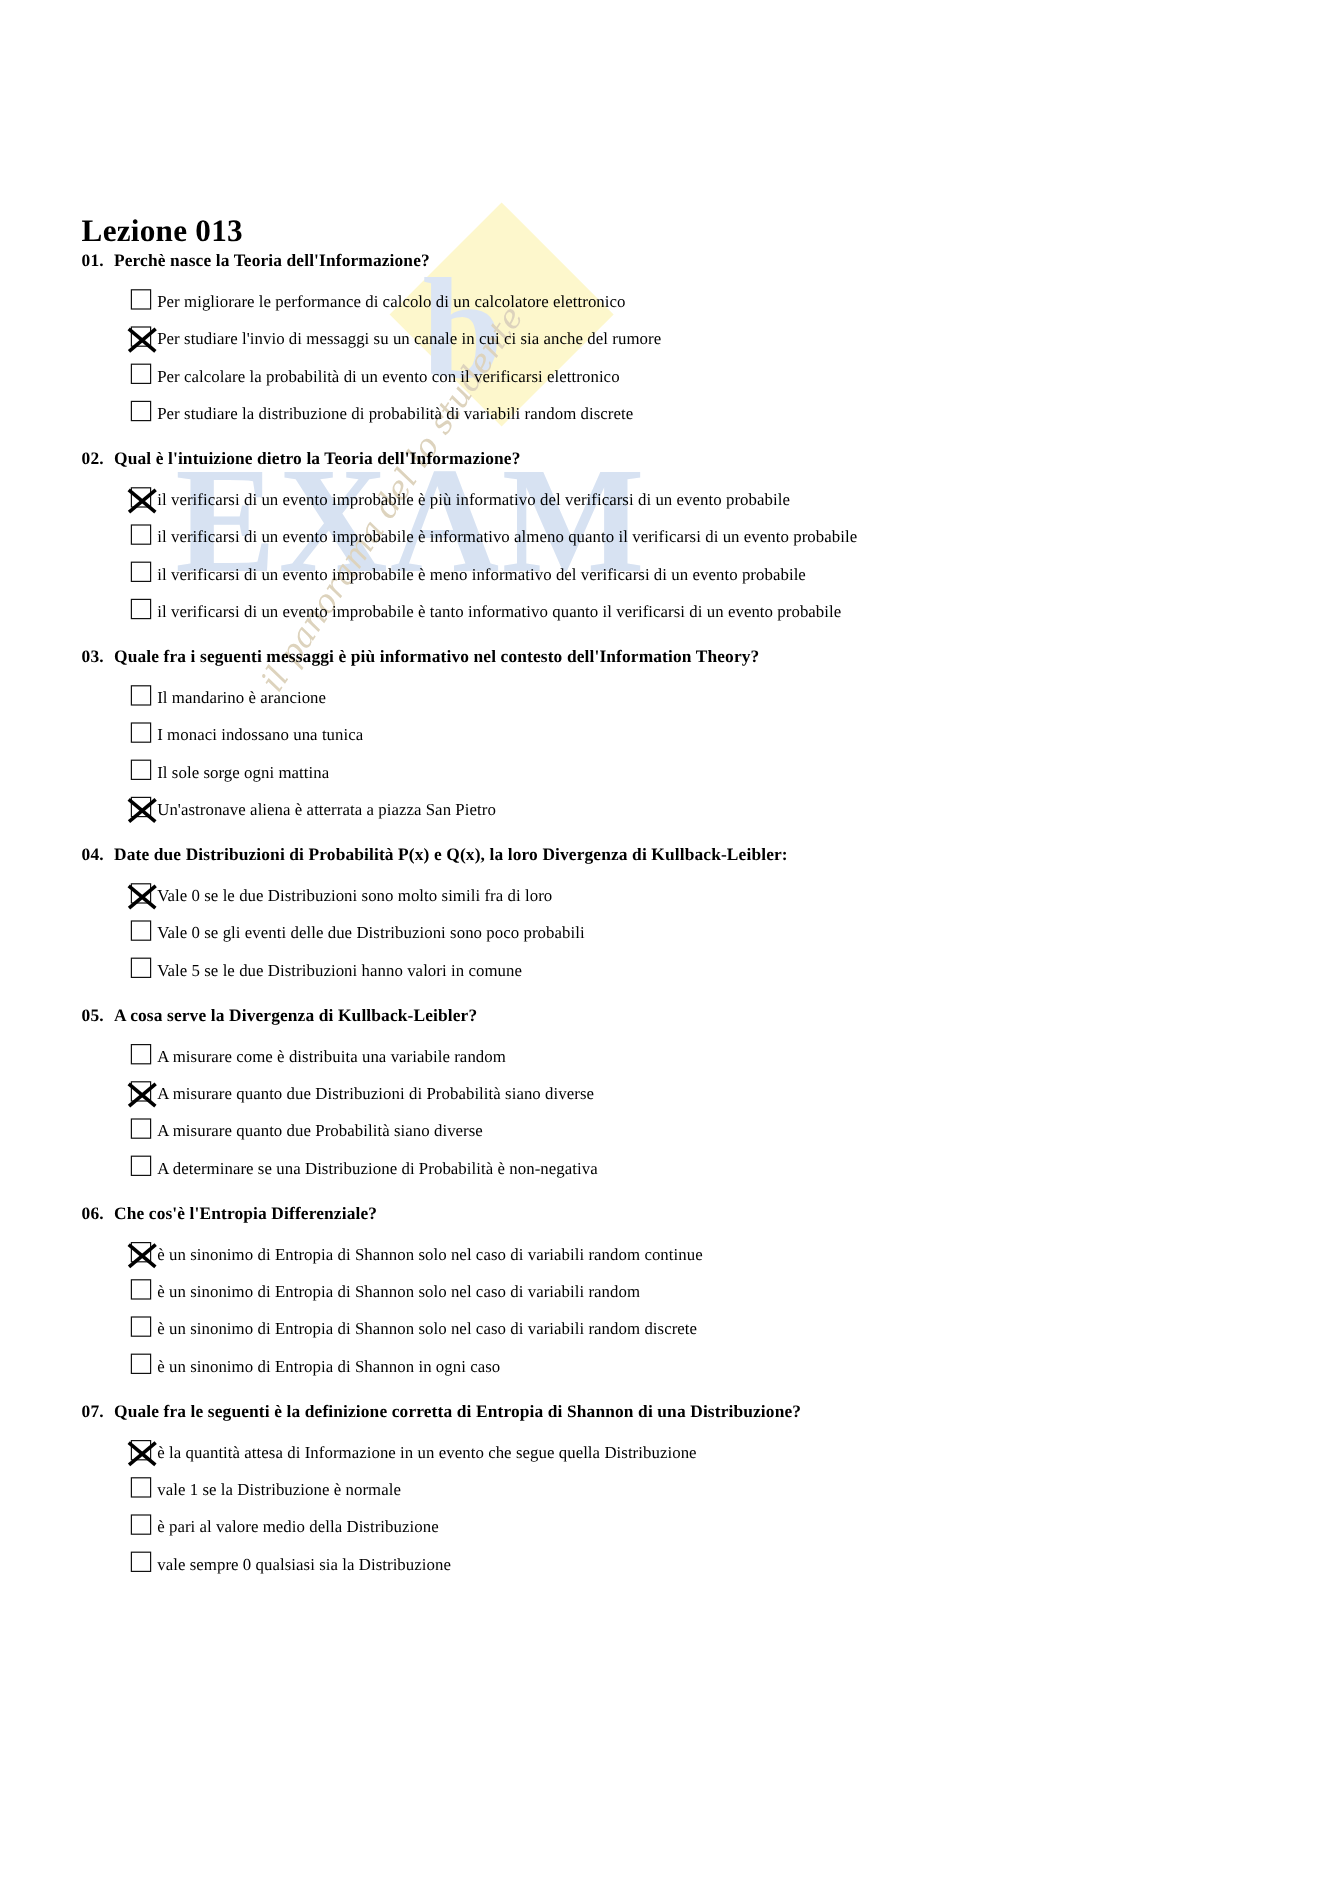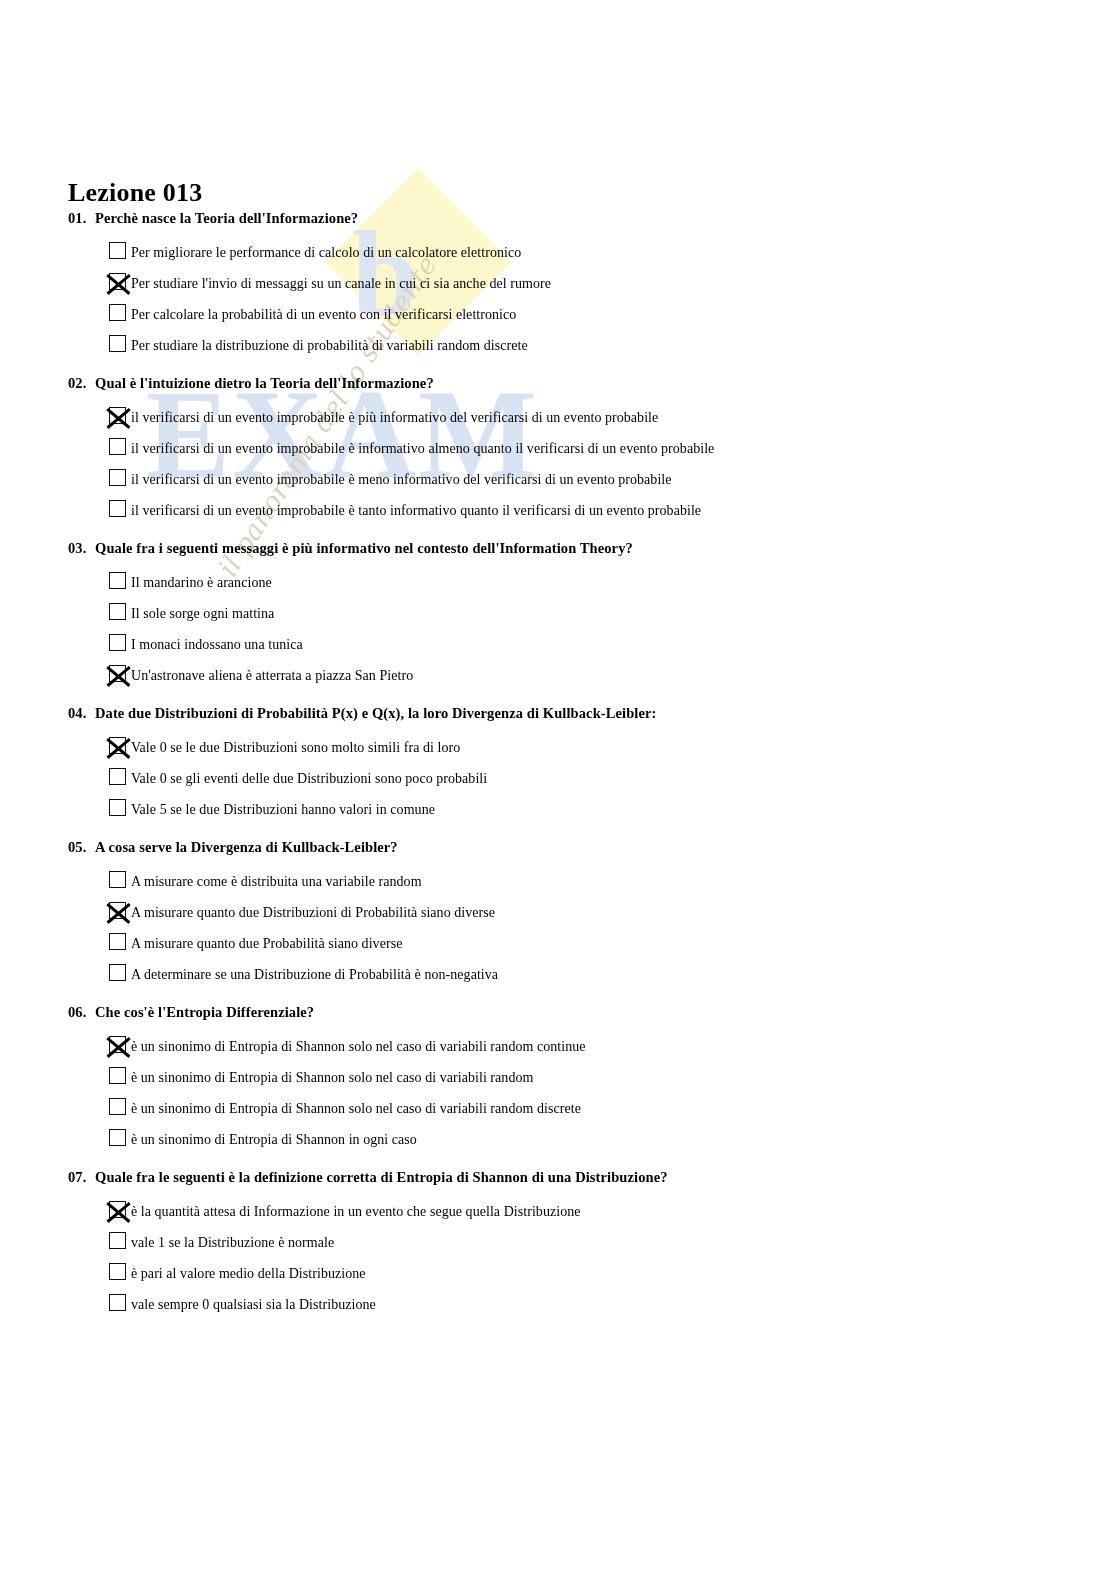--- a/index.html
+++ b/index.html
@@ -166,22 +166,22 @@
           <div class="option-row"><span class="cb checked"></span><span class="opt-text">il verificarsi di un evento improbabile è più informativo del verificarsi di un evento probabile</span></div>
           <div class="option-row"><span class="cb"></span><span class="opt-text">il verificarsi di un evento improbabile è informativo almeno quanto il verificarsi di un evento probabile</span></div>
           <div class="option-row"><span class="cb"></span><span class="opt-text">il verificarsi di un evento improbabile è meno informativo del verificarsi di un evento probabile</span></div>
           <div class="option-row"><span class="cb"></span><span class="opt-text">il verificarsi di un evento improbabile è tanto informativo quanto il verificarsi di un evento probabile</span></div>
         </div>
       </div>
       <div class="question-block">
         <div class="question-head"><span class="q-num">03.</span><span>Quale fra i seguenti messaggi è più informativo nel contesto dell'Information Theory?</span></div>
         <div class="options">
           <div class="option-row"><span class="cb"></span><span class="opt-text">Il mandarino è arancione</span></div>
+          <div class="option-row"><span class="cb"></span><span class="opt-text">I monaci indossano una tunica</span></div>
           <div class="option-row"><span class="cb"></span><span class="opt-text">Il sole sorge ogni mattina</span></div>
-          <div class="option-row"><span class="cb"></span><span class="opt-text">I monaci indossano una tunica</span></div>
           <div class="option-row"><span class="cb checked"></span><span class="opt-text">Un'astronave aliena è atterrata a piazza San Pietro</span></div>
         </div>
       </div>
       <div class="question-block">
         <div class="question-head"><span class="q-num">04.</span><span>Date due Distribuzioni di Probabilità P(x) e Q(x), la loro Divergenza di Kullback-Leibler:</span></div>
         <div class="options">
           <div class="option-row"><span class="cb checked"></span><span class="opt-text">Vale 0 se le due Distribuzioni sono molto simili fra di loro</span></div>
           <div class="option-row"><span class="cb"></span><span class="opt-text">Vale 0 se gli eventi delle due Distribuzioni sono poco probabili</span></div>
           <div class="option-row"><span class="cb"></span><span class="opt-text">Vale 5 se le due Distribuzioni hanno valori in comune</span></div>
         </div>

